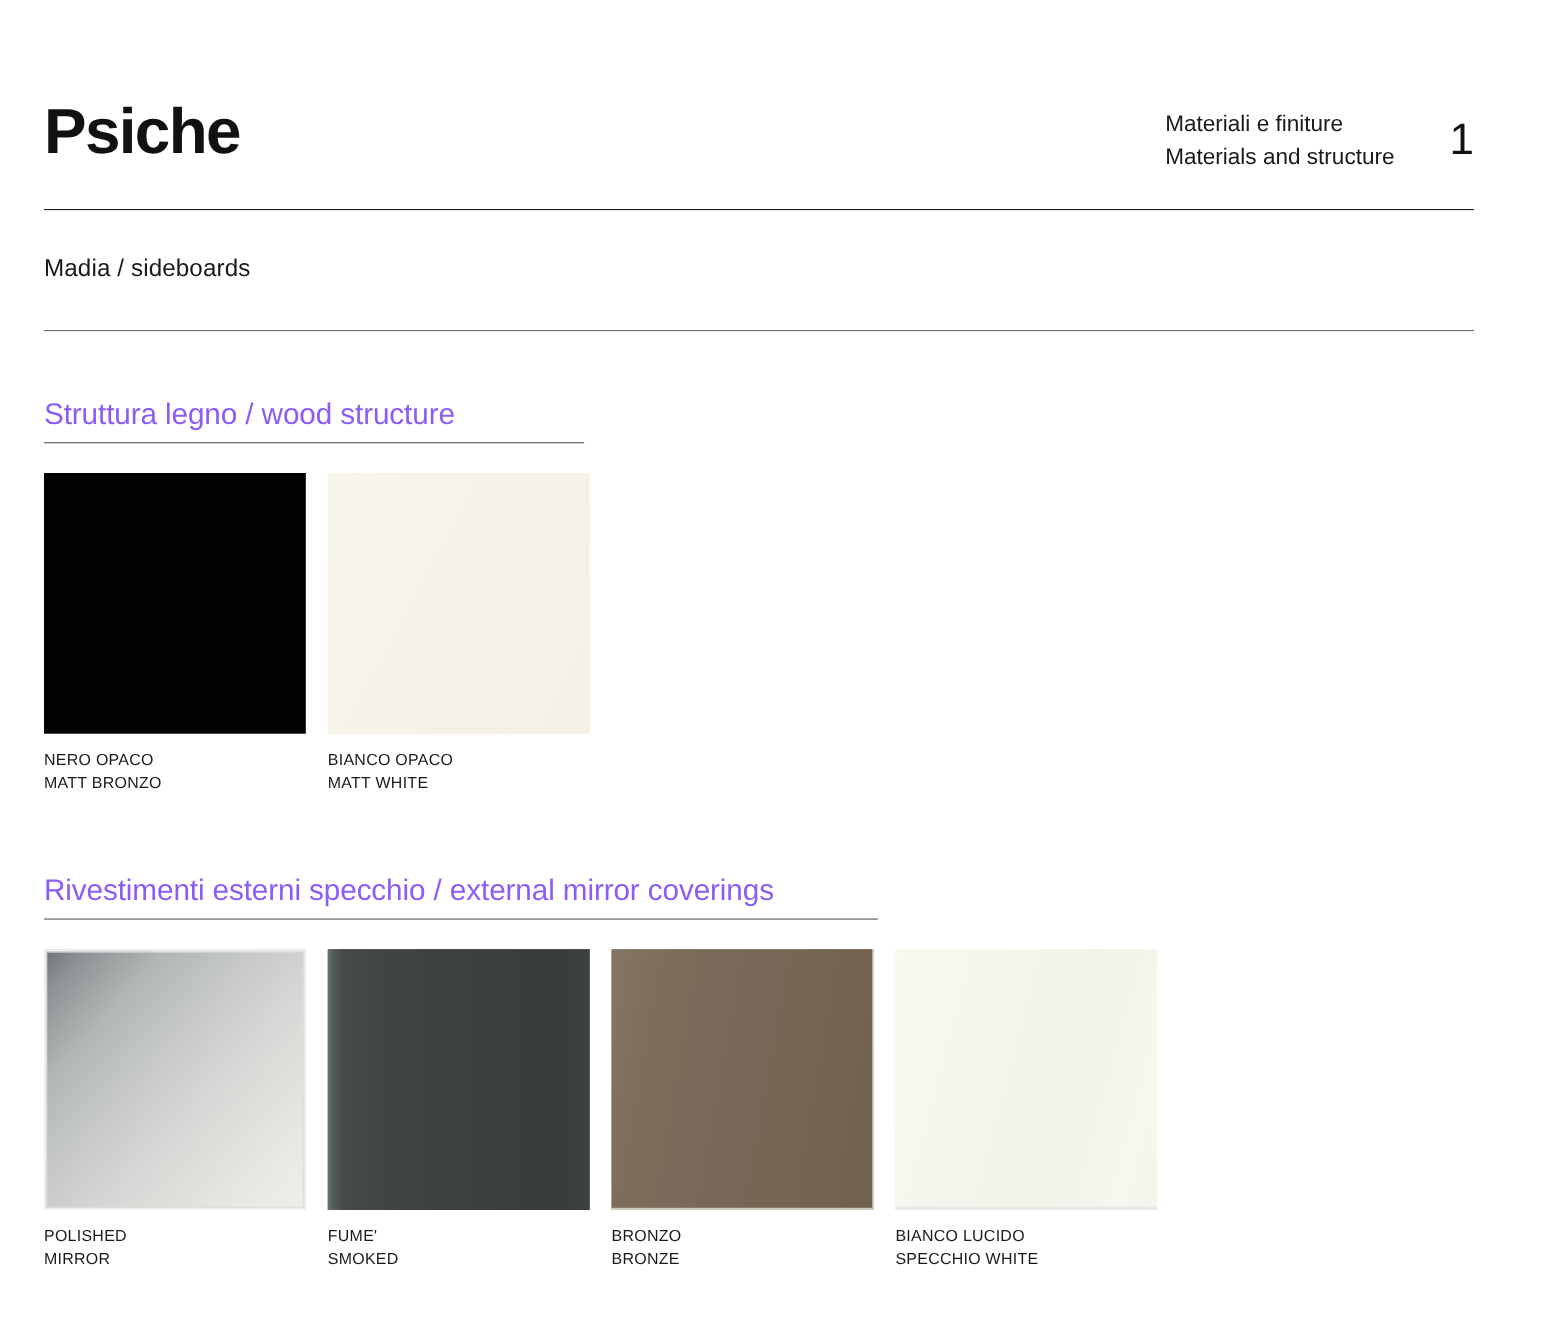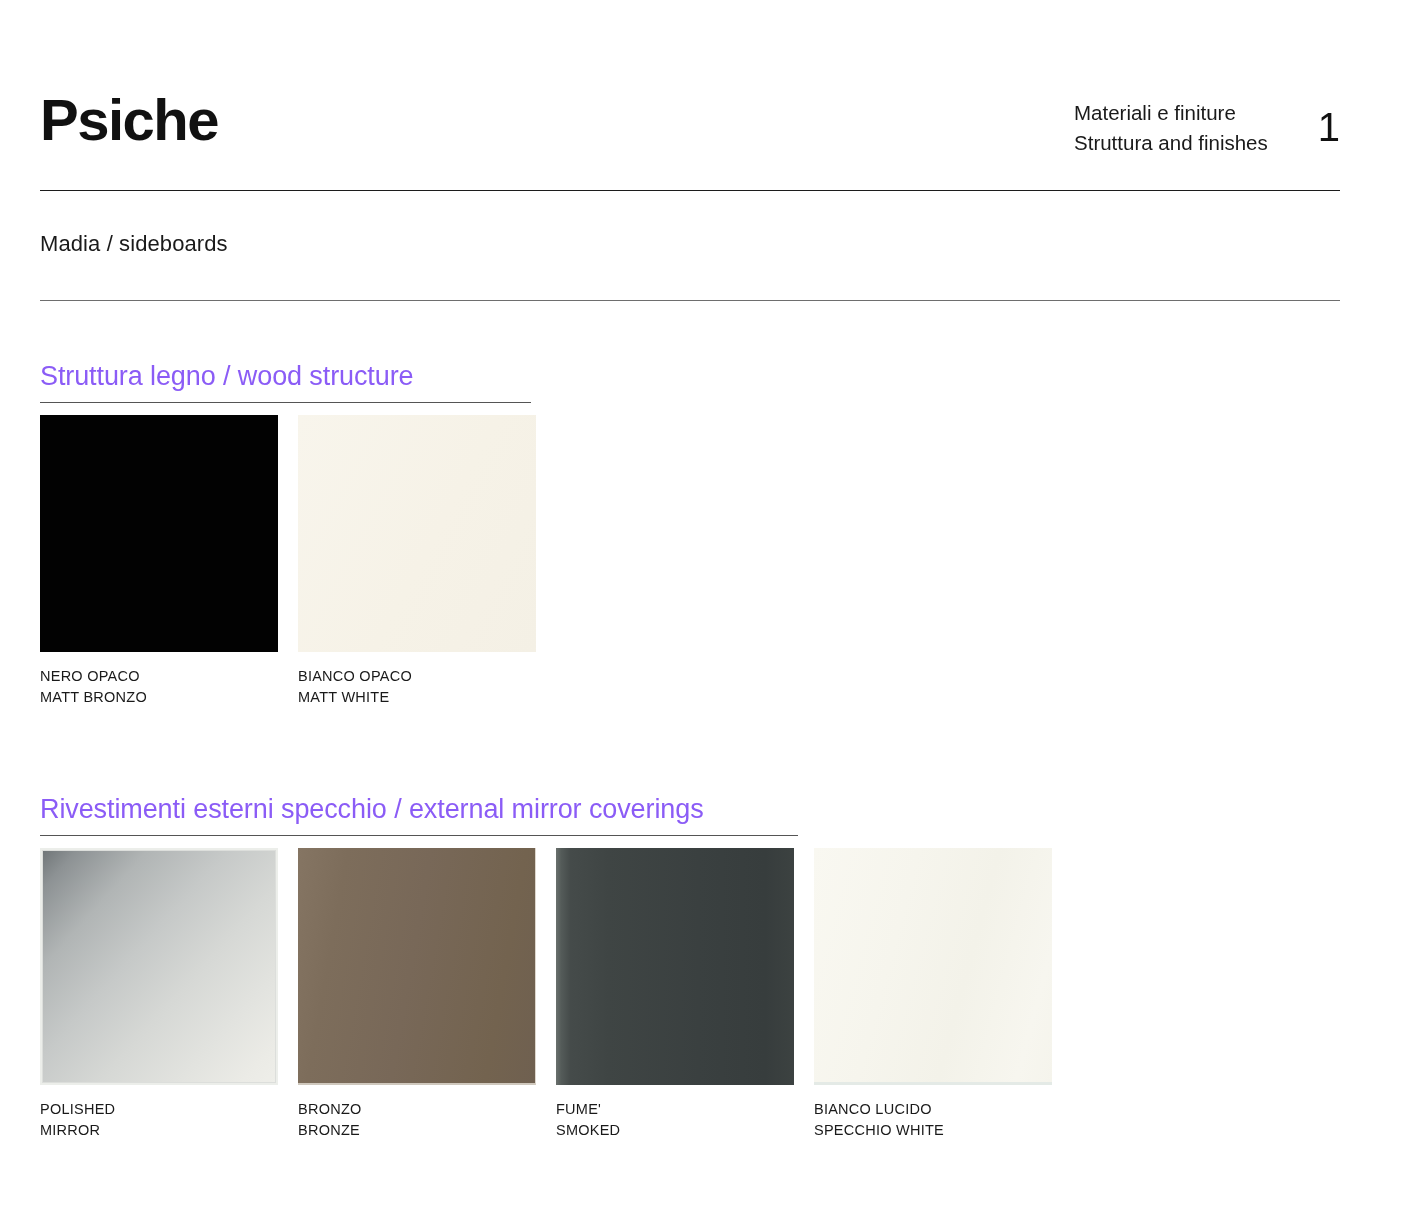--- a/index.html
+++ b/index.html
@@ -108,21 +108,21 @@
     height: 0;
     border-top: 1.4px solid #555555;
     margin-top: 10px;
   }
   .section-1 .section-underline { width: 491px; }
   .section-2 .section-underline { width: 758px; }
 
   
   .swatch-row {
     display: flex;
-    margin-top: 12px;
+    margin-top: 27px;
   }
 
   .swatch-cell {
     width: 238px;
     margin-right: 20px;
   }
 
   .swatch-chip {
     width: 238px;
     height: 237px;
@@ -207,21 +207,21 @@
 <body>
 
 <div class="page">
 
   <div class="header">
     <div class="brand-title">Psiche</div>
 
     <div class="header-right">
       <div class="header-subtitles">
         <div>Materiali e finiture</div>
-        <div>Struttura and finishes</div>
+        <div>Materials and structure</div>
       </div>
       <div class="page-number">1</div>
     </div>
   </div>
 
   <div class="rule rule-top"></div>
 
   <div class="category-line">Madia / sideboards</div>
 
   <div class="rule rule-bottom"></div>
@@ -259,36 +259,36 @@
 
       <div class="swatch-cell">
         <div class="swatch-chip chip-mirror"></div>
         <div class="swatch-label">
           <span class="ln">POLISHED</span>
           <span class="ln">MIRROR</span>
         </div>
       </div>
 
       <div class="swatch-cell">
+        <div class="swatch-chip chip-smoked"></div>
+        <div class="swatch-label">
+          <span class="ln">FUME'</span>
+          <span class="ln">SMOKED</span>
+        </div>
+      </div>
+
+      <div class="swatch-cell">
         <div class="swatch-chip chip-bronze"></div>
         <div class="swatch-label">
           <span class="ln">BRONZO</span>
           <span class="ln">BRONZE</span>
         </div>
       </div>
 
       <div class="swatch-cell">
-        <div class="swatch-chip chip-smoked"></div>
-        <div class="swatch-label">
-          <span class="ln">FUME'</span>
-          <span class="ln">SMOKED</span>
-        </div>
-      </div>
-
-      <div class="swatch-cell">
         <div class="swatch-chip chip-polished-white"></div>
         <div class="swatch-label">
           <span class="ln">BIANCO LUCIDO</span>
           <span class="ln">SPECCHIO WHITE</span>
         </div>
       </div>
 
     </div>
   </div>
 

